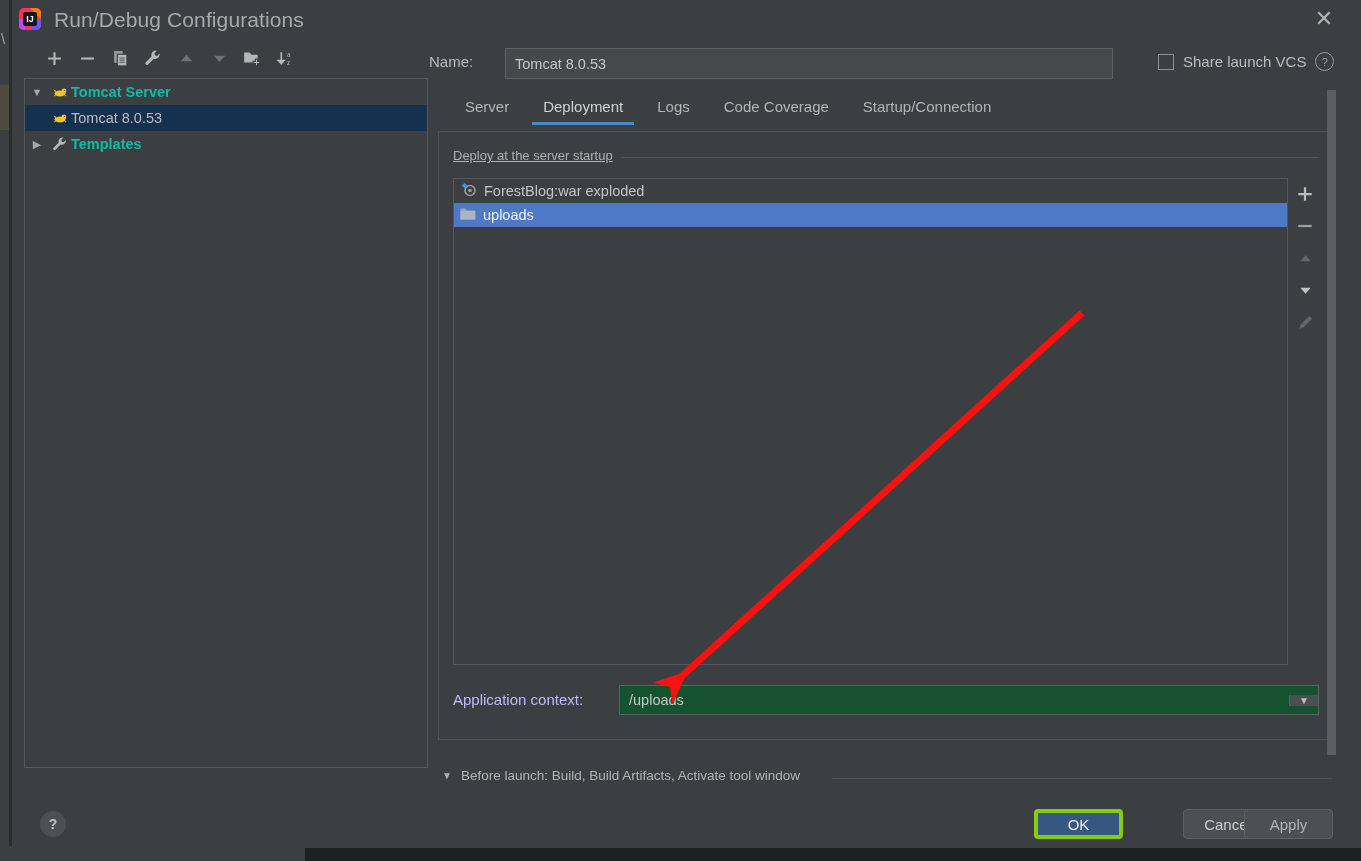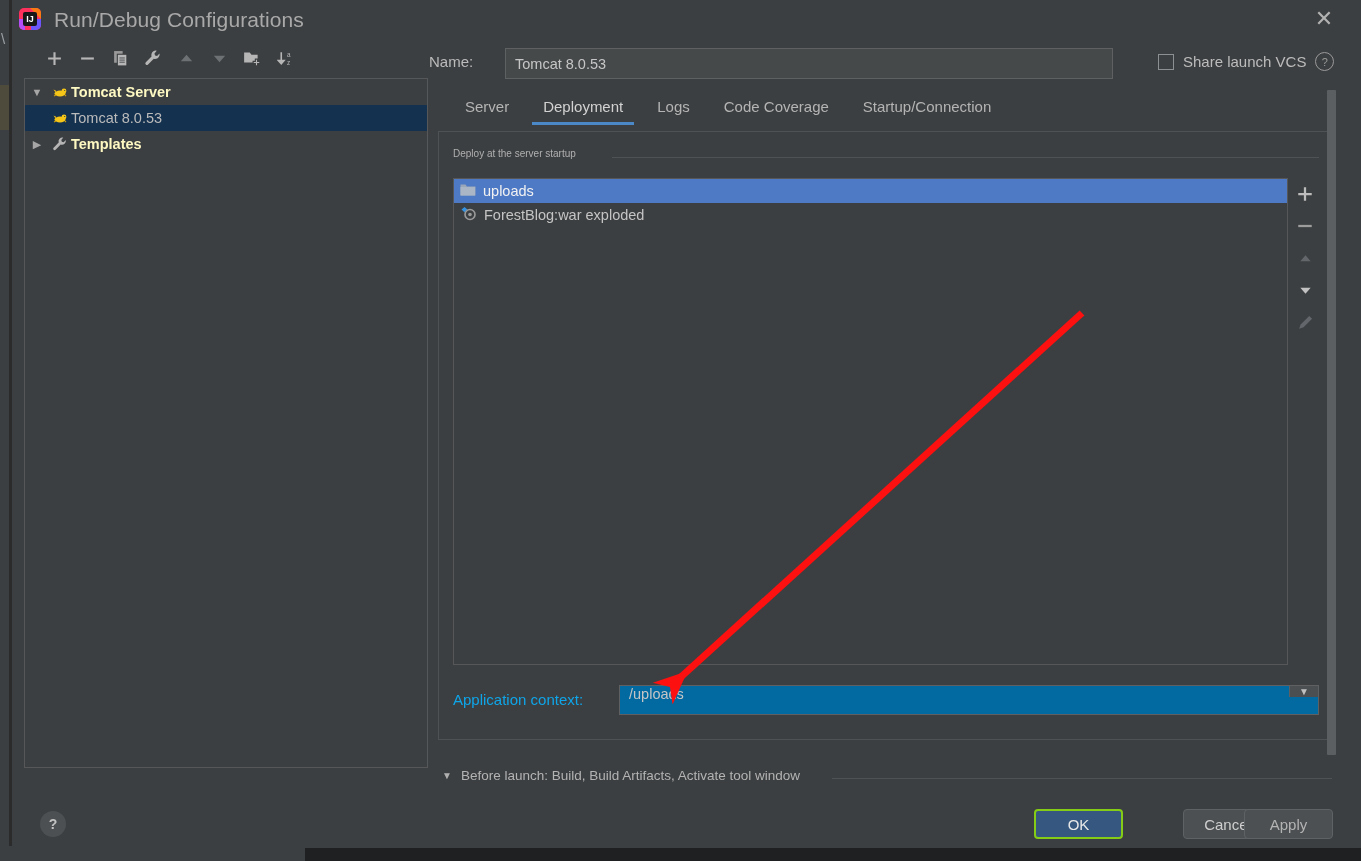--- a/index.html
+++ b/index.html
@@ -96,21 +96,21 @@
   }
   .tree-row.selected { background: #14314f; }
   .tree-row .twisty {
     width: 24px; display: flex; align-items: center; justify-content: center;
     color: #a6a6a6; font-size: 11px;
   }
   .tree-row .node-icon {
     width: 22px; display: flex; align-items: center; justify-content: center;
   }
   .tree-row .node-label { color: #bbbbbb; }
-  .tree-row.group .node-label { font-weight: bold; color: #fef9c3; }
+  .tree-row.group .node-label { font-weight: bold; color: #14b8a6; }
   .tree-row.child { padding-left: 24px; }
 
   #help-button-bl {
     position: absolute; left: 28px; top: 811px;
     width: 26px; height: 26px; border-radius: 50%;
     background: #4d5052;
     display: flex; align-items: center; justify-content: center;
     color: #c2c2c2; font-size: 14px; font-weight: bold;
     cursor: pointer;
   }
@@ -171,22 +171,22 @@
 
   
   #tab-panel {
     position: absolute; left: 426px; top: 131px;
     width: 895px; height: 609px;
     border: 1px solid #4f5254;
     box-sizing: border-box;
   }
   #deploy-legend {
     position: absolute; left: 441px; top: 148px;
-    font-size: 10px; color: #b0b0b0;
-    background: #3c3f41; padding-right: 8px; z-index: 2;
+    font-size: 13px; color: #b0b0b0;
+    background: #3c3f41; padding-right: 8px; z-index: 2; text-decoration: underline;
   }
   #deploy-legend-line {
     position: absolute; left: 600px; top: 157px;
     width: 707px; height: 1px; background: #4f5254;
   }
 
   #deploy-list {
     position: absolute; left: 441px; top: 178px;
     width: 835px; height: 487px;
     border: 1px solid #555759;
@@ -210,29 +210,29 @@
   }
   .side-btn {
     width: 30px; height: 32px;
     display: flex; align-items: center; justify-content: center;
     cursor: pointer;
   }
 
   
   #appctx-label {
     position: absolute; left: 441px; top: 691px;
-    font-size: 15px; color: #0ea5e9;
+    font-size: 15px; color: #c4b5fd;
   }
   #appctx-combo {
     position: absolute; left: 607px; top: 685px;
     width: 700px; height: 30px;
     border: 1px solid #5e6061;
-    background: #0369a1;
+    background: #14532d;
     box-sizing: border-box;
-    display: flex; align-items: flex-start;
+    display: flex; align-items: center;
   }
   #appctx-input {
     flex: 1; background: transparent; border: none; outline: none;
     color: #c6c6c6; font-family: "Liberation Sans", sans-serif;
     font-size: 14.5px; padding: 0 9px;
   }
   #appctx-arrow {
     width: 28px; background: #4b4f51;
     border-left: 1px solid #5e6061;
     display: flex; align-items: center; justify-content: center;
@@ -254,21 +254,21 @@
 
   
   .dlg-btn {
     position: absolute; top: 809px; height: 30px;
     display: flex; align-items: center; justify-content: center;
     font-size: 15px; border-radius: 4px;
     cursor: pointer; box-sizing: border-box;
   }
   #ok-button {
     left: 1022px; width: 89px;
-    background: #365880; border: 2px solid #84cc16;
+    background: #365880; border: 4px solid #84cc16;
     color: #e8e8e8;
   }
   #cancel-button {
     left: 1127px; width: 89px;
     background: #4c5052; border: 1px solid #5e6264;
     color: #cfcfcf;
     margin-left: 44px;
   }
   #apply-button {
     left: 1232px; width: 89px;
@@ -426,39 +426,39 @@
     <div class="tab">Logs</div>
     <div class="tab">Code Coverage</div>
     <div class="tab">Startup/Connection</div>
   </div>
 
   <div id="tab-panel"></div>
   <div id="deploy-legend">Deploy at the server startup</div>
   <div id="deploy-legend-line"></div>
 
   <div id="deploy-list">
-    <div class="deploy-row selected">
-      <span>
-        <svg width="16" height="14" viewBox="0 0 16 14">
-          <path d="M0.5 1.5h5l1.4 2h8.6v9H0.5z" fill="#9aa7b8"></path>
-          <path d="M0.5 4h14.5v8.5H0.5z" fill="#aab6c6"></path>
-        </svg>
-      </span>
-      <span>uploads</span>
-    </div>
     <div class="deploy-row">
       <span>
         <svg width="17" height="15" viewBox="0 0 17 15">
           <path d="M4.5 1l3 2.6-3 2.6-3-2.6z" fill="#3592e0"></path>
           <circle cx="10" cy="8.5" r="5" fill="none" stroke="#9b9b9b" stroke-width="1.6"></circle>
           <circle cx="10" cy="8.5" r="1.8" fill="#9b9b9b"></circle>
         </svg>
       </span>
       <span>ForestBlog:war exploded</span>
     </div>
+    <div class="deploy-row selected">
+      <span>
+        <svg width="16" height="14" viewBox="0 0 16 14">
+          <path d="M0.5 1.5h5l1.4 2h8.6v9H0.5z" fill="#9aa7b8"></path>
+          <path d="M0.5 4h14.5v8.5H0.5z" fill="#aab6c6"></path>
+        </svg>
+      </span>
+      <span>uploads</span>
+    </div>
   </div>
 
   <div id="list-side-toolbar">
     <div class="side-btn">
       <svg width="18" height="18" viewBox="0 0 16 16">
         <path d="M7 2h2v5h5v2H9v5H7V9H2V7h5z" fill="#bcbcbc"></path>
       </svg>
     </div>
     <div class="side-btn">
       <svg width="18" height="18" viewBox="0 0 16 16">

